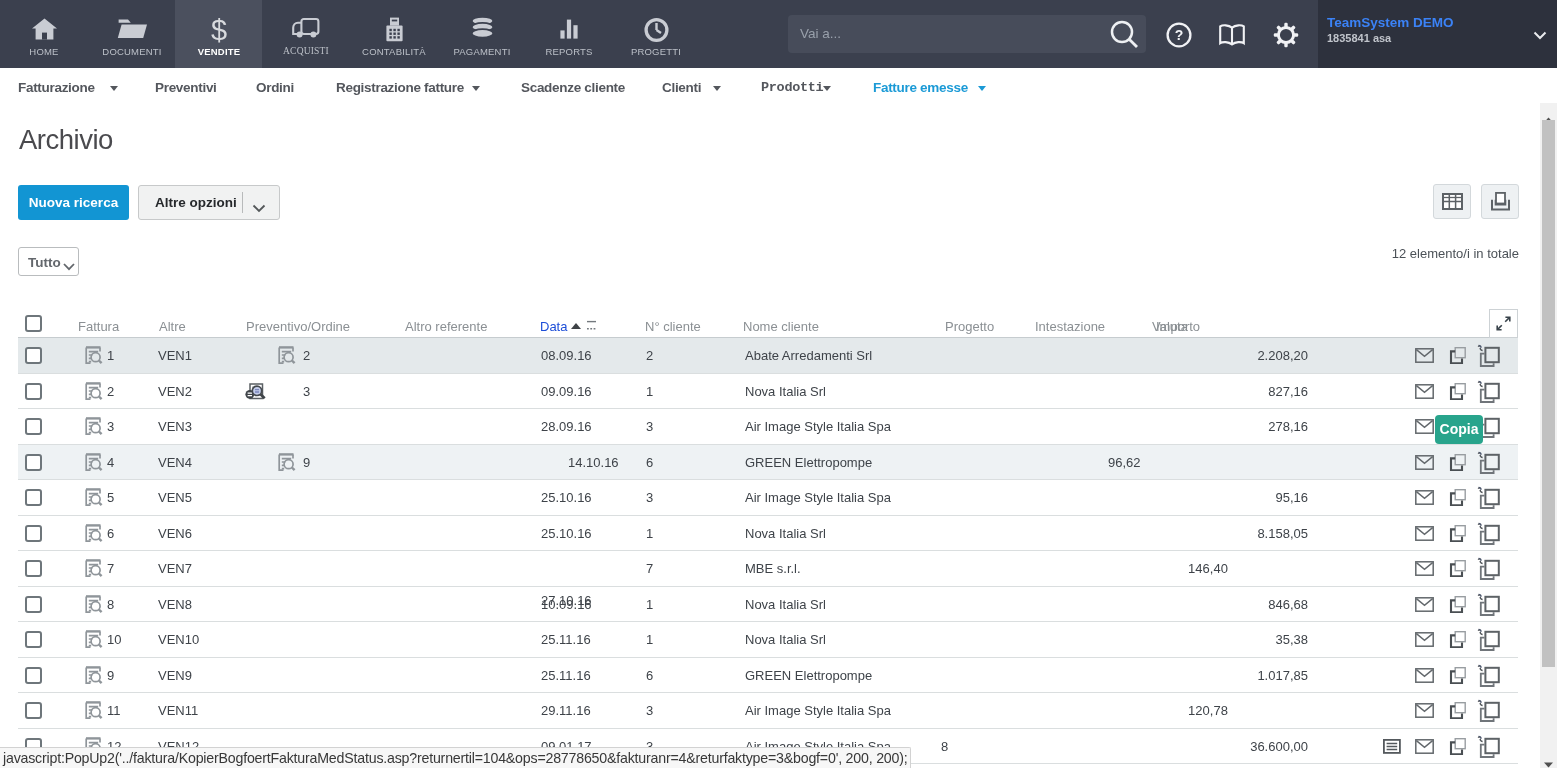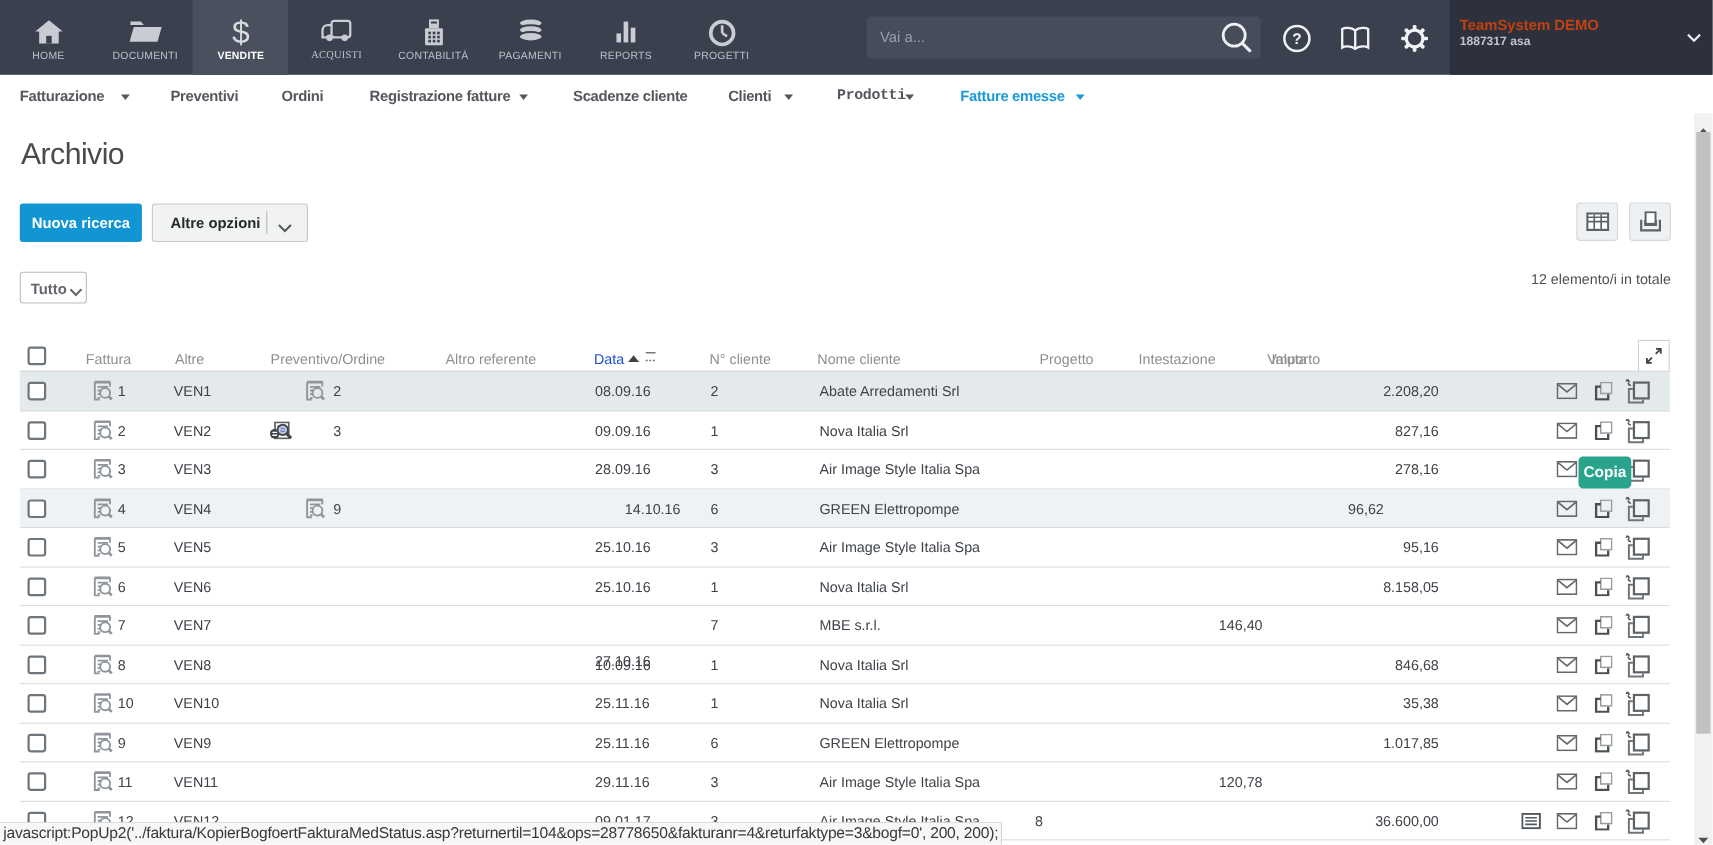--- a/index.html
+++ b/index.html
@@ -121,22 +121,22 @@
       <rect x="11.3" y="0.8" width="3.4" height="4.6" rx="1.2" fill="#f1f2f5" transform="rotate(90 13 13)"></rect>
       <rect x="11.3" y="0.8" width="3.4" height="4.6" rx="1.2" fill="#f1f2f5" transform="rotate(135 13 13)"></rect>
       <rect x="11.3" y="0.8" width="3.4" height="4.6" rx="1.2" fill="#f1f2f5" transform="rotate(180 13 13)"></rect>
       <rect x="11.3" y="0.8" width="3.4" height="4.6" rx="1.2" fill="#f1f2f5" transform="rotate(225 13 13)"></rect>
       <rect x="11.3" y="0.8" width="3.4" height="4.6" rx="1.2" fill="#f1f2f5" transform="rotate(270 13 13)"></rect>
       <rect x="11.3" y="0.8" width="3.4" height="4.6" rx="1.2" fill="#f1f2f5" transform="rotate(315 13 13)"></rect>
       <circle cx="13" cy="13" r="7.6" fill="none" stroke="#f1f2f5" stroke-width="3"></circle>
       <circle cx="13" cy="13" r="3.8" fill="#3b404e"></circle>
     </svg></div>
 <div class="abs" style="left:1318px;top:0;width:239px;height:68px;background:#2d313d;"></div>
-<div class="abs" style="left:1327px;top:15px;font-size:13.5px;font-weight:bold;color:#c2410c;">TeamSystem DEMO</div>
-<div class="abs" style="left:1327px;top:32px;font-size:11px;font-weight:bold;color:#c0c4cb;">1887317 asa</div>
+<div class="abs" style="left:1327px;top:15px;font-size:13.5px;font-weight:bold;color:#3b82f6;">TeamSystem DEMO</div>
+<div class="abs" style="left:1327px;top:32px;font-size:11px;font-weight:bold;color:#c0c4cb;">1835841 asa</div>
 <div class="abs" style="left:1533px;top:26px;"><svg width="14" height="9" viewBox="0 0 14 9" style="">
       <path d="M1.5,1.5 L7,7 L12.5,1.5" fill="none" stroke="#e9ebee" stroke-width="2"></path>
     </svg></div>
 <div class="sub" style="left:18px;">Fatturazione</div>
 <div class="tri" style="left:110px;"></div>
 <div class="sub" style="left:155px;">Preventivi</div>
 <div class="sub" style="left:256px;">Ordini</div>
 <div class="sub" style="left:336px;">Registrazione fatture</div>
 <div class="tri" style="left:472px;"></div>
 <div class="sub" style="left:521px;">Scadenze cliente</div>
@@ -344,21 +344,21 @@
           <path d="M17,2.4 V6.4" stroke-width="1.7"></path>
           <path d="M5.8,6.6 H15.2 M5.8,10 H9.4 M5.8,13.4 H8.6 M5.8,16.6 H8.2" stroke-width="1.6"></path>
           <circle cx="12.6" cy="12.2" r="4.5" stroke-width="1.7"></circle>
           <path d="M15.9,15.5 L18.6,18.2" stroke-width="2.4"></path>
         </g>
       </svg></div>
     <div class="cell" style="left:285px;">9</div>
     <div class="cell" style="left:550px;">14.10.16</div>
     <div class="cell" style="left:628px;">6</div>
     <div class="cell" style="left:727px;">GREEN Elettropompe</div>
-    <div class="cell" style="left:1040px;width:200px;text-align:right;">96,62</div>
+    <div class="cell" style="left:1090px;width:200px;">96,62</div>
     <div class="abs" style="left:1397px;top:10px;"><svg width="19" height="15" viewBox="0 0 19 15" style="">
         <rect x="0.8" y="0.8" width="17.4" height="13.4" fill="none" stroke="#63686c" stroke-width="1.5"></rect>
         <path d="M1.4,1.6 L9.5,8.3 L17.6,1.6" fill="none" stroke="#63686c" stroke-width="1.5"></path>
       </svg></div>
     <div class="abs" style="left:1431px;top:9px;"><svg width="17" height="17" viewBox="0 0 17 17" style="">
         <rect x="6.2" y="0.7" width="10" height="10" fill="none" stroke="#989da1" stroke-width="1.4"></rect>
         <path d="M6.2,4.4 H2 V16.2 H13 V11.5" fill="none" stroke="#4a4f53" stroke-width="2.1"></path>
       </svg></div>
     <div class="abs" style="left:1458px;top:6px;"><svg width="26" height="24" viewBox="0 0 26 24" style="">
         <path d="M8.4,9.6 H4.8 V22 H17.6 V19.2" fill="none" stroke="#70757a" stroke-width="1.8"></path>
@@ -446,21 +446,21 @@
           <path d="M5.8,6.6 H15.2 M5.8,10 H9.4 M5.8,13.4 H8.6 M5.8,16.6 H8.2" stroke-width="1.6"></path>
           <circle cx="12.6" cy="12.2" r="4.5" stroke-width="1.7"></circle>
           <path d="M15.9,15.5 L18.6,18.2" stroke-width="2.4"></path>
         </g>
       </svg></div>
     <div class="cell" style="left:89px;">7</div>
     <div class="cell" style="left:140px;">VEN7</div>
     <div class="cell" style="left:523px;margin-top:32px;">27.10.16</div>
     <div class="cell" style="left:628px;">7</div>
     <div class="cell" style="left:727px;">MBE s.r.l.</div>
-    <div class="cell" style="left:1090px;width:200px;text-align:left;">146,40</div>
+    <div class="cell" style="left:1090px;width:200px;text-align:center;">146,40</div>
     <div class="abs" style="left:1397px;top:10px;"><svg width="19" height="15" viewBox="0 0 19 15" style="">
         <rect x="0.8" y="0.8" width="17.4" height="13.4" fill="none" stroke="#63686c" stroke-width="1.5"></rect>
         <path d="M1.4,1.6 L9.5,8.3 L17.6,1.6" fill="none" stroke="#63686c" stroke-width="1.5"></path>
       </svg></div>
     <div class="abs" style="left:1431px;top:9px;"><svg width="17" height="17" viewBox="0 0 17 17" style="">
         <rect x="6.2" y="0.7" width="10" height="10" fill="none" stroke="#989da1" stroke-width="1.4"></rect>
         <path d="M6.2,4.4 H2 V16.2 H13 V11.5" fill="none" stroke="#4a4f53" stroke-width="2.1"></path>
       </svg></div>
     <div class="abs" style="left:1458px;top:6px;"><svg width="26" height="24" viewBox="0 0 26 24" style="">
         <path d="M8.4,9.6 H4.8 V22 H17.6 V19.2" fill="none" stroke="#70757a" stroke-width="1.8"></path>
@@ -582,21 +582,21 @@
           <path d="M5.8,6.6 H15.2 M5.8,10 H9.4 M5.8,13.4 H8.6 M5.8,16.6 H8.2" stroke-width="1.6"></path>
           <circle cx="12.6" cy="12.2" r="4.5" stroke-width="1.7"></circle>
           <path d="M15.9,15.5 L18.6,18.2" stroke-width="2.4"></path>
         </g>
       </svg></div>
     <div class="cell" style="left:89px;">11</div>
     <div class="cell" style="left:140px;">VEN11</div>
     <div class="cell" style="left:523px;">29.11.16</div>
     <div class="cell" style="left:628px;">3</div>
     <div class="cell" style="left:727px;">Air Image Style Italia Spa</div>
-    <div class="cell" style="left:1090px;width:200px;text-align:left;">120,78</div>
+    <div class="cell" style="left:1090px;width:200px;text-align:center;">120,78</div>
     <div class="abs" style="left:1397px;top:10px;"><svg width="19" height="15" viewBox="0 0 19 15" style="">
         <rect x="0.8" y="0.8" width="17.4" height="13.4" fill="none" stroke="#63686c" stroke-width="1.5"></rect>
         <path d="M1.4,1.6 L9.5,8.3 L17.6,1.6" fill="none" stroke="#63686c" stroke-width="1.5"></path>
       </svg></div>
     <div class="abs" style="left:1431px;top:9px;"><svg width="17" height="17" viewBox="0 0 17 17" style="">
         <rect x="6.2" y="0.7" width="10" height="10" fill="none" stroke="#989da1" stroke-width="1.4"></rect>
         <path d="M6.2,4.4 H2 V16.2 H13 V11.5" fill="none" stroke="#4a4f53" stroke-width="2.1"></path>
       </svg></div>
     <div class="abs" style="left:1458px;top:6px;"><svg width="26" height="24" viewBox="0 0 26 24" style="">
         <path d="M8.4,9.6 H4.8 V22 H17.6 V19.2" fill="none" stroke="#70757a" stroke-width="1.8"></path>

